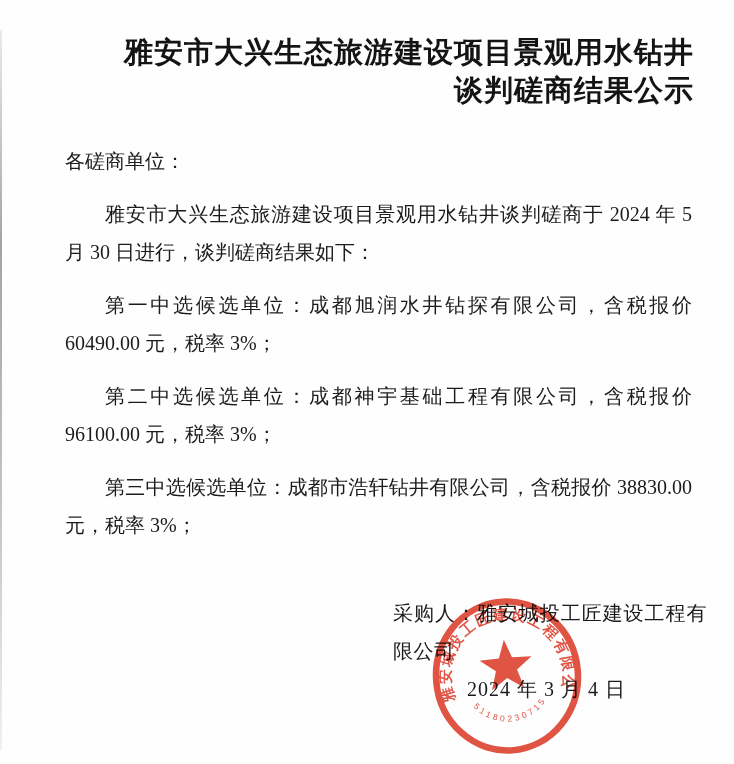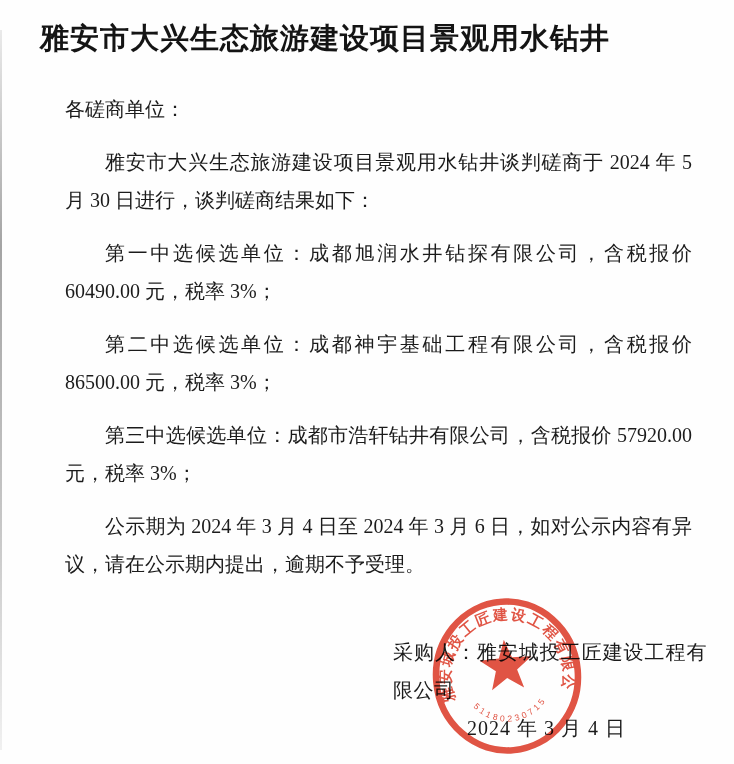--- a/index.html
+++ b/index.html
@@ -12,22 +12,22 @@
     font-family: "Liberation Serif", "DejaVu Serif", serif;
     color: #1b1b1b;
   }
   .scan-edge {
     position: absolute;
     left: 0; top: 30px;
     width: 2px; height: 720px;
     background: linear-gradient(180deg, rgba(120,120,120,.15), rgba(90,90,90,.55) 30%, rgba(100,100,100,.35) 70%, rgba(120,120,120,.1));
   }
   .title {
-    margin: 19px 40px 0 40px;
-    text-align: left;
+    margin: 33px 40px 0 40px;
+    text-align: right;
     font-family: "Liberation Sans", "DejaVu Sans", sans-serif;
     font-weight: 700;
     font-size: 29px;
     line-height: 38px;
     letter-spacing: 1px;
     color: #141414;
   }
   .body-text {
     margin: 33px 27px 0 50px;
     font-size: 20px;
@@ -51,29 +51,28 @@
     pointer-events: none;
   }
 </style>
 </head>
 <body>
 
 <div class="page">
 
   <div class="scan-edge"></div>
 
-  <h1 class="title"><span>雅安市大兴生态旅游建设项目景观用水钻井</span><br></h1>
+  <h1 class="title"><span>雅安市大兴生态旅游建设项目景观用水钻井</span><br><span>谈判磋商结果公示</span></h1>
 
   <div class="body-text">
     <p class="no-indent">各磋商单位：</p>
     <p>雅安市大兴生态旅游建设项目景观用水钻井谈判磋商于 2024 年 5 月 30 日进行，谈判磋商结果如下：</p>
     <p>第一中选候选单位：成都旭润水井钻探有限公司，含税报价 60490.00 元，税率 3%；</p>
-    <p>第二中选候选单位：成都神宇基础工程有限公司，含税报价 86500.00 元，税率 3%；</p>
-    <p>第三中选候选单位：成都市浩轩钻井有限公司，含税报价 57920.00 元，税率 3%；</p>
-    <p>公示期为 2024 年 3 月 4 日至 2024 年 3 月 6 日，如对公示内容有异议，请在公示期内提出，逾期不予受理。</p>
+    <p>第二中选候选单位：成都神宇基础工程有限公司，含税报价 96100.00 元，税率 3%；</p>
+    <p>第三中选候选单位：成都市浩轩钻井有限公司，含税报价 38830.00 元，税率 3%；</p>
 
     <div class="signature">
       <div class="sig-purchaser"><span>采购人：</span><span>雅安城投工匠建设工程有限公司</span></div>
       <div class="sig-date">2024 年 3 月 4 日</div>
     </div>
   </div>
 
   <svg class="seal" viewBox="0 0 150 154" aria-hidden="true">
     <defs>
       <path id="sealTopArc" d="M 22.4 96.2 A 56 56 0 1 1 127.6 96.2" fill="none"></path>

